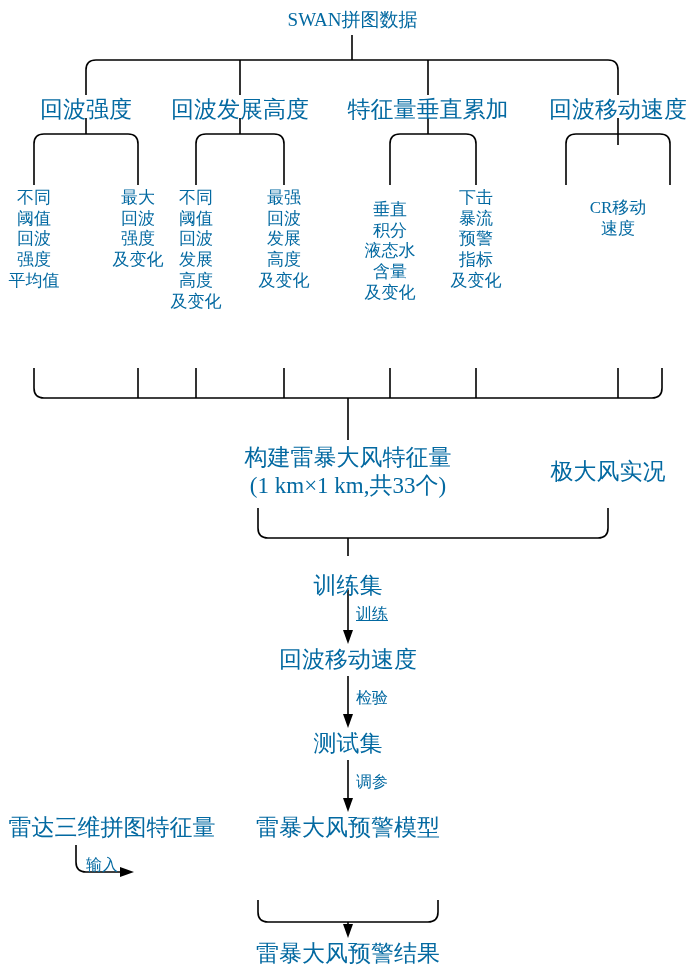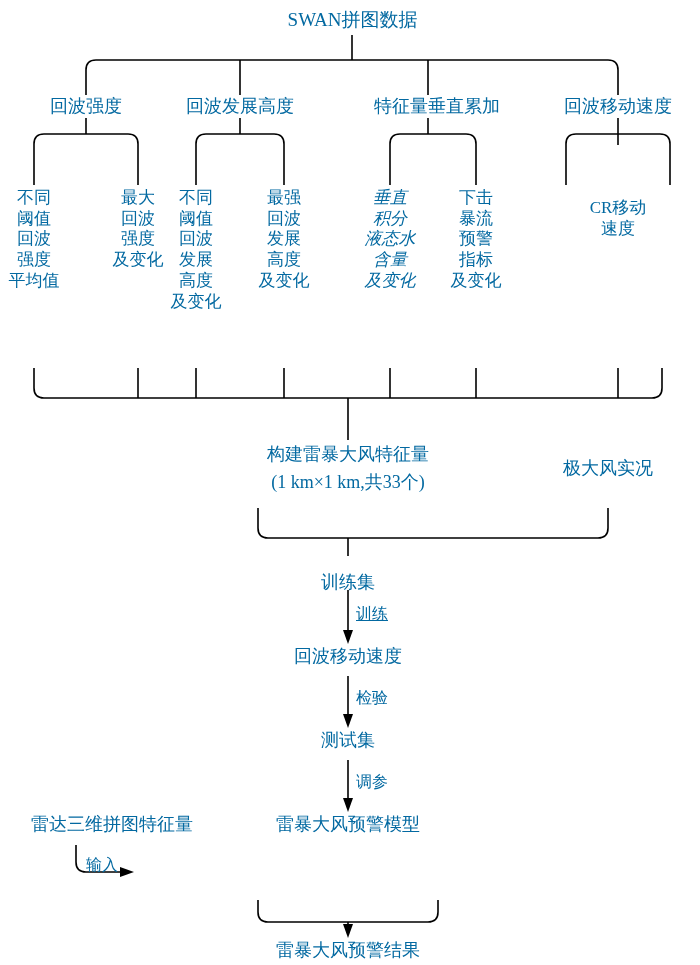--- a/index.html
+++ b/index.html
@@ -24,21 +24,21 @@
   }
   .node {
     position: absolute;
     text-align: center;
     line-height: 1.22;
     white-space: pre-line;
     color: #0369a1;
     font-family: "Liberation Serif", "DejaVu Serif", serif;
   }
   .t20 { font-size: 19px; }
-  .t18 { font-size: 18px; }
+  .t18 { font-size: 23px; }
   .t17 { font-size: 17px; }
   .t16 { font-size: 16px; }
   svg { display: block; }
   svg path, svg line, svg polyline {
     fill: none;
     stroke: #000000;
     stroke-width: 1.6;
   }
   svg polygon.head { fill: #000000; stroke: none; }
 </style>
@@ -95,21 +95,21 @@
 
     <path d="M258,900 L258,912 Q258,922 268,922 L428,922 Q438,922 438,912 L438,900"></path>
     <line x1="348" y1="922" x2="348" y2="928"></line>
     <polygon class="head" points="348,938 343,924 353,924"></polygon>
   </svg>
 
   <div class="node t20" style="left:240px; top:8px; width:225px;">SWAN拼图数据</div>
 
   <div class="node t18" style="left:16px; top:96px; width:140px;">回波强度</div>
   <div class="node t18" style="left:170px; top:96px; width:140px;">回波发展高度</div>
-  <div class="node t18" style="left:352px; top:96px; width:170px;">特征量垂直累加</div>
+  <div class="node t18" style="left:343px; top:96px; width:170px;">特征量垂直累加</div>
   <div class="node t18" style="left:548px; top:96px; width:140px;">回波移动速度</div>
 
   <div class="node t17" style="left:2px; top:188px; width:64px;">不同
 阈值
 回波
 强度
 平均值</div>
   <div class="node t17" style="left:106px; top:188px; width:64px;">最大
 回波
 强度
@@ -118,21 +118,21 @@
 阈值
 回波
 发展
 高度
 及变化</div>
   <div class="node t17" style="left:252px; top:188px; width:64px;">最强
 回波
 发展
 高度
 及变化</div>
-  <div class="node t17" style="left:354px; top:188px; width:72px;font-style:italic;">垂直
+  <div class="node t17" style="left:354px; top:200px; width:72px;">垂直
 积分
 液态水
 含量
 及变化</div>
   <div class="node t17" style="left:444px; top:188px; width:64px;">下击
 暴流
 预警
 指标
 及变化</div>
   <div class="node t18" style="left:208px; top:444px; width:280px;">构建雷暴大风特征量</div>

